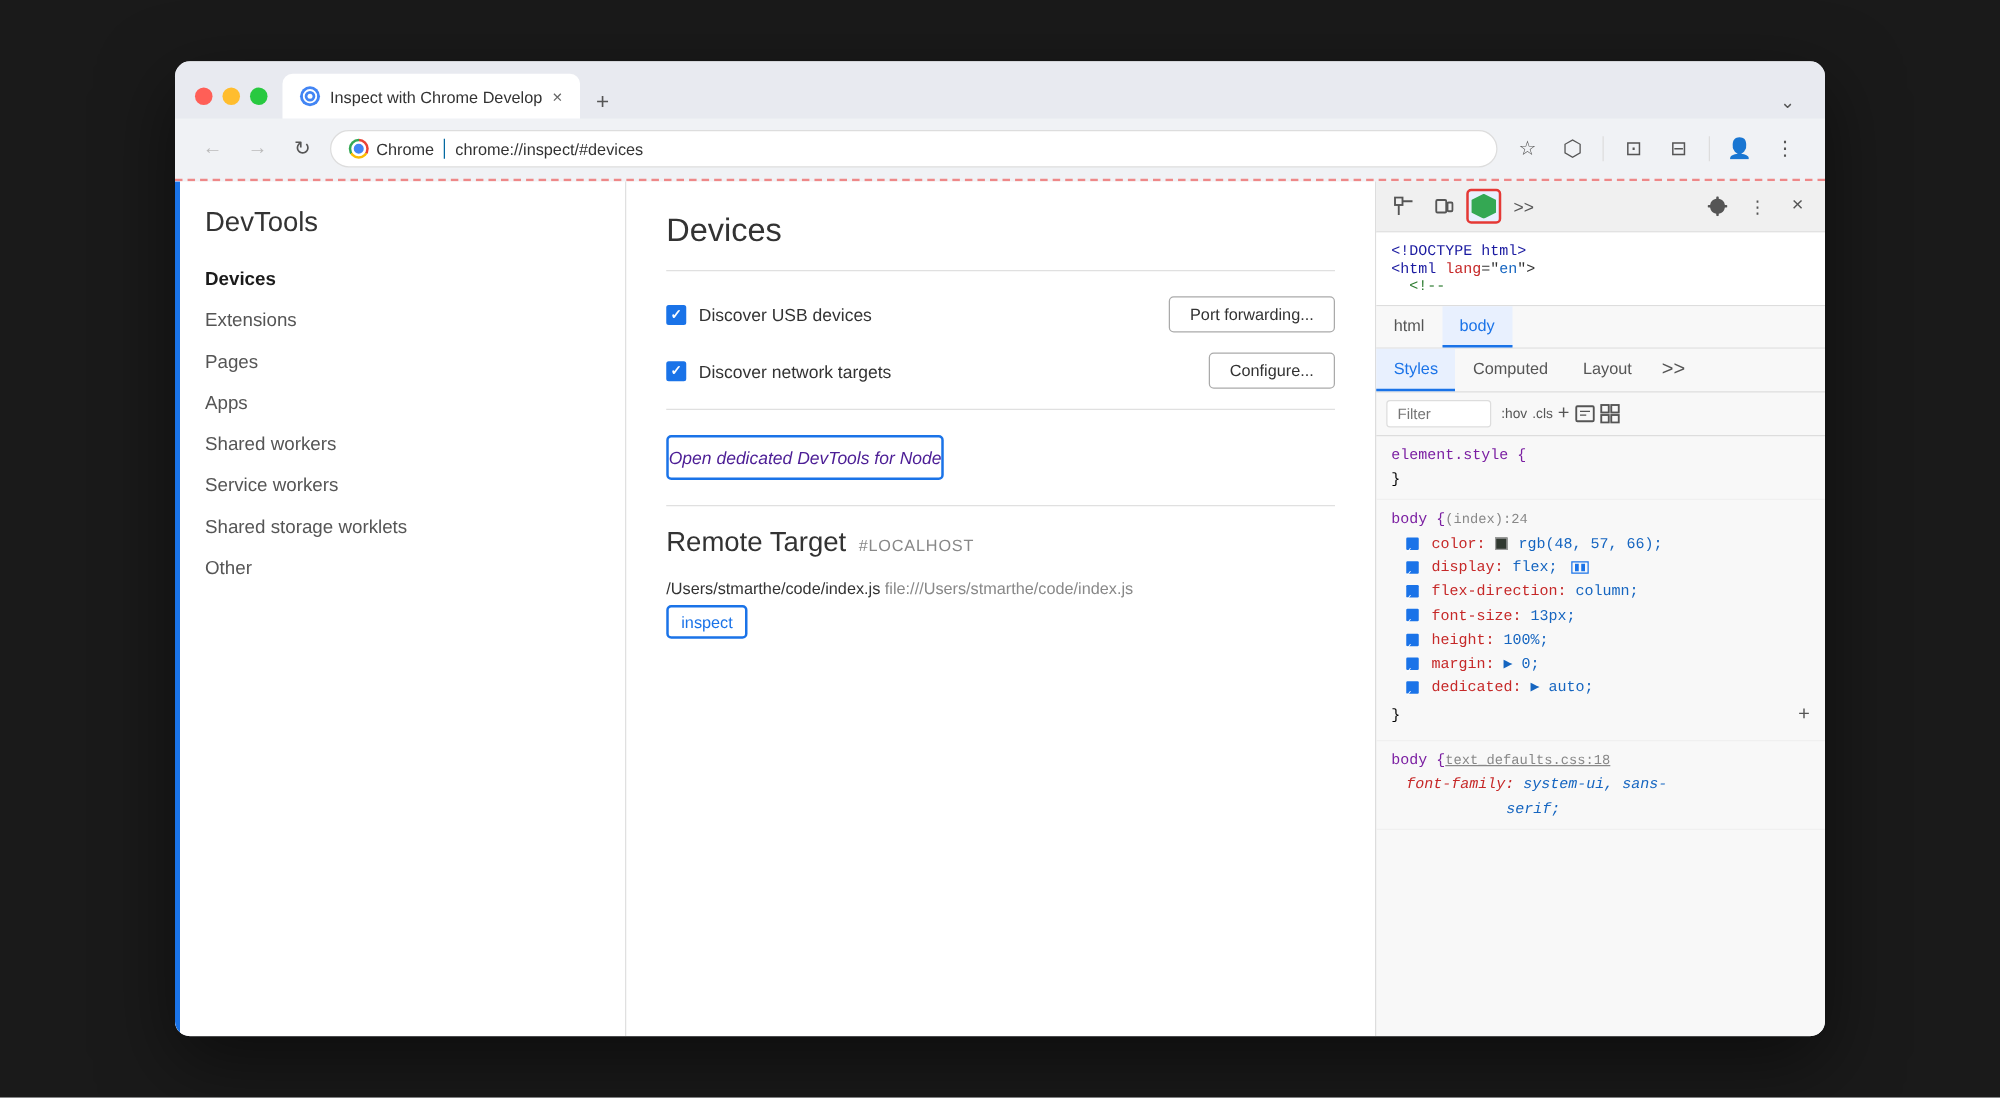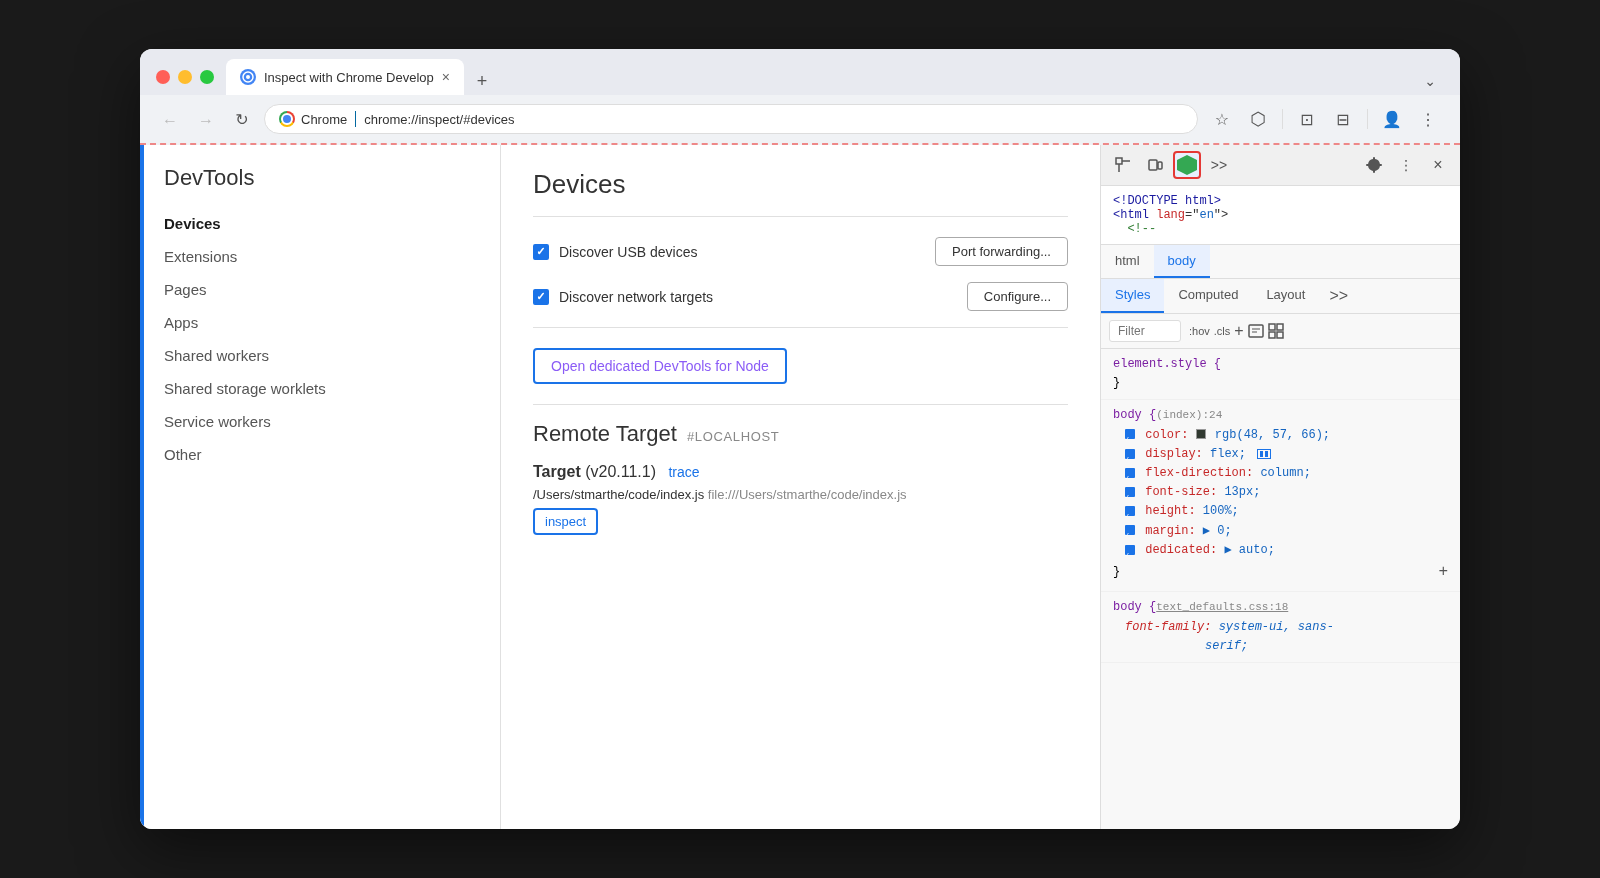--- a/index.html
+++ b/index.html
@@ -221,27 +221,28 @@
       font-size: 13px;
       color: #333;
       cursor: pointer;
       margin-left: auto;
     }
 
     .divider { height: 1px; background: #e0e0e0; margin: 16px 0; }
 
     .node-link-btn {
       display: inline-block;
-      padding: 8px 16px;
+      padding: 8px 0;
       border: 2px solid #1a73e8;
       border-radius: 4px;
-      color: #8b5cf6;
+      color: #4c1d95;
       font-size: 14px;
       cursor: pointer;
       margin-top: 4px;
+      font-style: italic;
     }
 
     .remote-target-section { margin-top: 8px; }
     .remote-target-header {
       display: flex; align-items: baseline; gap: 10px;
       margin-bottom: 16px;
     }
     .remote-target-title { font-size: 22px; font-weight: 400; color: #333; }
     .remote-target-sub { font-size: 13px; color: #888; letter-spacing: 0.05em; }
 
@@ -344,21 +345,21 @@
       padding: 6px 8px;
       gap: 8px;
       border-bottom: 1px solid #ddd;
     }
     .styles-filter-input {
       background: white;
       border: 1px solid #ddd;
       border-radius: 3px;
       padding: 3px 8px;
       font-size: 12px;
-      width: 72px;
+      width: 84px;
     }
     .styles-filter-actions {
       display: flex; align-items: center; gap: 4px; color: #555;
       font-size: 12px;
     }
     .hov-cls { color: #555; font-size: 11px; }
 
     .styles-rule {
       padding: 6px 12px;
       border-bottom: 1px solid #f0f0f0;
@@ -474,22 +475,22 @@
 
     <div class="left-panel">
       <div class="left-accent"></div>
       <div class="left-nav">
         <div class="nav-section-title">DevTools</div>
         <div class="nav-item active">Devices</div>
         <div class="nav-item">Extensions</div>
         <div class="nav-item">Pages</div>
         <div class="nav-item">Apps</div>
         <div class="nav-item">Shared workers</div>
+        <div class="nav-item">Service workers</div>
         <div class="nav-item">Shared storage worklets</div>
-        <div class="nav-item">Service workers</div>
         <div class="nav-item">Other</div>
       </div>
     </div>
 
     <div class="main-panel">
       <div class="section-title">Devices</div>
 
       <div class="option-row">
         <label class="checkbox-label">
           <div class="checkbox"></div>
@@ -511,27 +512,20 @@
       <div class="node-link-btn">Open dedicated DevTools for Node</div>
 
       <div class="divider" style="margin-top: 20px;"></div>
 
       <div class="remote-target-section">
         <div class="remote-target-header">
           <span class="remote-target-title">Remote Target</span>
           <span class="remote-target-sub">#LOCALHOST</span>
         </div>
 
-        <div>
-          <span class="target-name">
-            <span>Target</span>
-            <span class="target-version">(v20.11.1)</span>
-          </span>
-          <span class="trace-link">trace</span>
-        </div>
 
         <div class="target-path">
           <span>/Users/stmarthe/code/index.js</span>
           <span class="target-file">file:///Users/stmarthe/code/index.js</span>
         </div>
         <div class="inspect-btn">inspect</div>
       </div>
     </div>
 
     <div class="devtools-panel">

